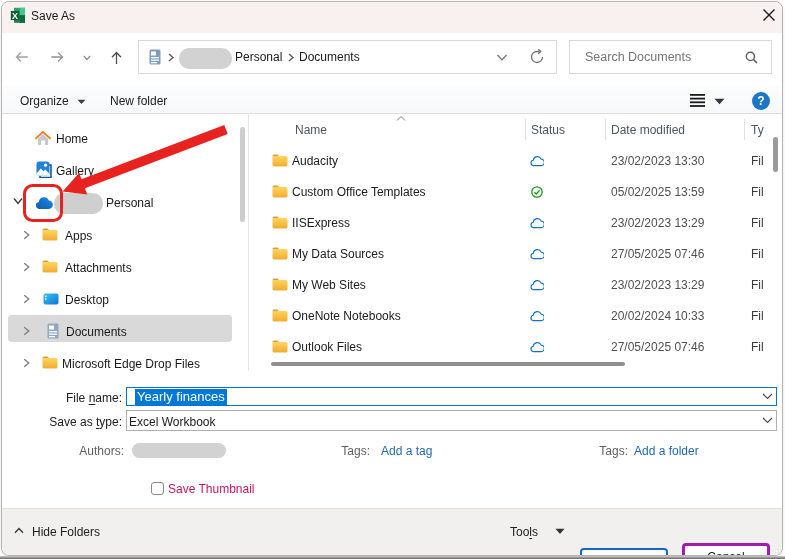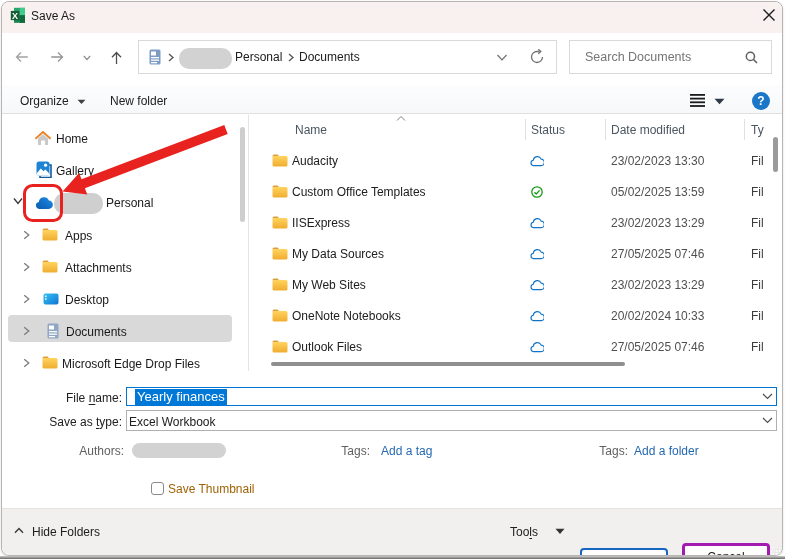--- a/index.html
+++ b/index.html
@@ -294,21 +294,21 @@
   </svg>
 
   <div class="abs graylbl" style="left:0px;top:444px;width:124px;text-align:right">Authors:</div>
   <div class="abs" style="left:132px;top:443px;width:94px;height:15px;border-radius:7.5px;background:#d2d2d2"></div>
   <div class="abs graylbl" style="left:300px;top:444px;width:70px;text-align:right">Tags:</div>
   <div class="abs bluelink" style="left:381px;top:444px">Add a tag</div>
   <div class="abs graylbl" style="left:560px;top:444px;width:68px;text-align:right">Tags:</div>
   <div class="abs bluelink" style="left:634px;top:444px">Add a folder</div>
 
   <div class="abs" style="left:151px;top:482px;width:13px;height:13px;border:1px solid #8a8a8a;border-radius:3px;background:#fff"></div>
-  <div class="abs" style="left:168px;top:482px;color:#a16207">Save Thumbnail</div>
+  <div class="abs" style="left:168px;top:482px;color:#be185d">Save Thumbnail</div>
 
   <svg class="abs" style="left:14px;top:527px" width="10" height="7" viewBox="0 0 10 7">
     <path d="M1 5.7 L5 1.5 L9 5.7" stroke="#3a3a3a" stroke-width="1.4" fill="none"></path>
   </svg>
   <div class="abs coltext" style="left:32px;top:525px">Hide Folders</div>
   <div class="abs coltext" style="left:510px;top:525px">Too<u class="mn">l</u>s</div>
   <svg class="abs" style="left:555px;top:528px" width="10" height="7" viewBox="0 0 10 7">
     <path d="M0.5 0.8 L5 6 L9.5 0.8" fill="#333"></path>
   </svg>
   <div class="btn" style="left:580px;top:517px;width:88px;border:2px solid #1666c0;"><u class="mn">S</u>ave</div>

